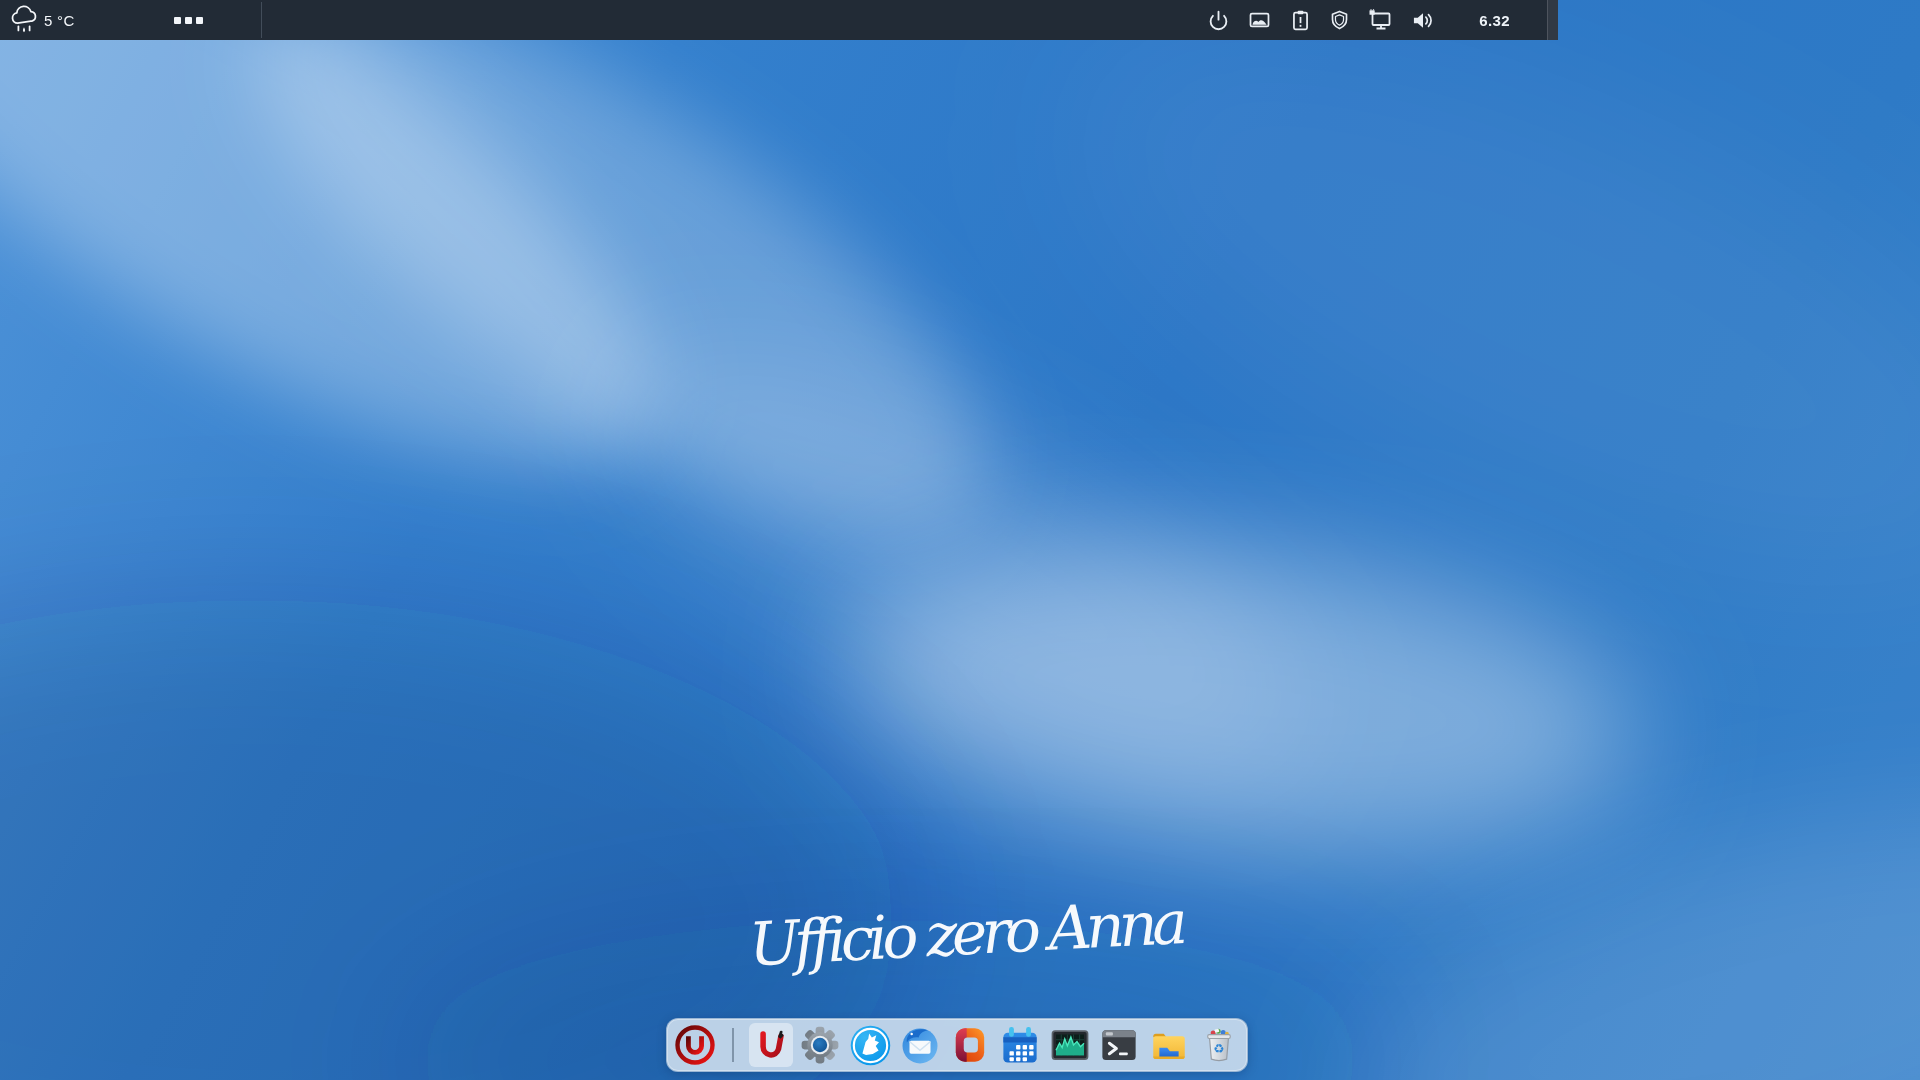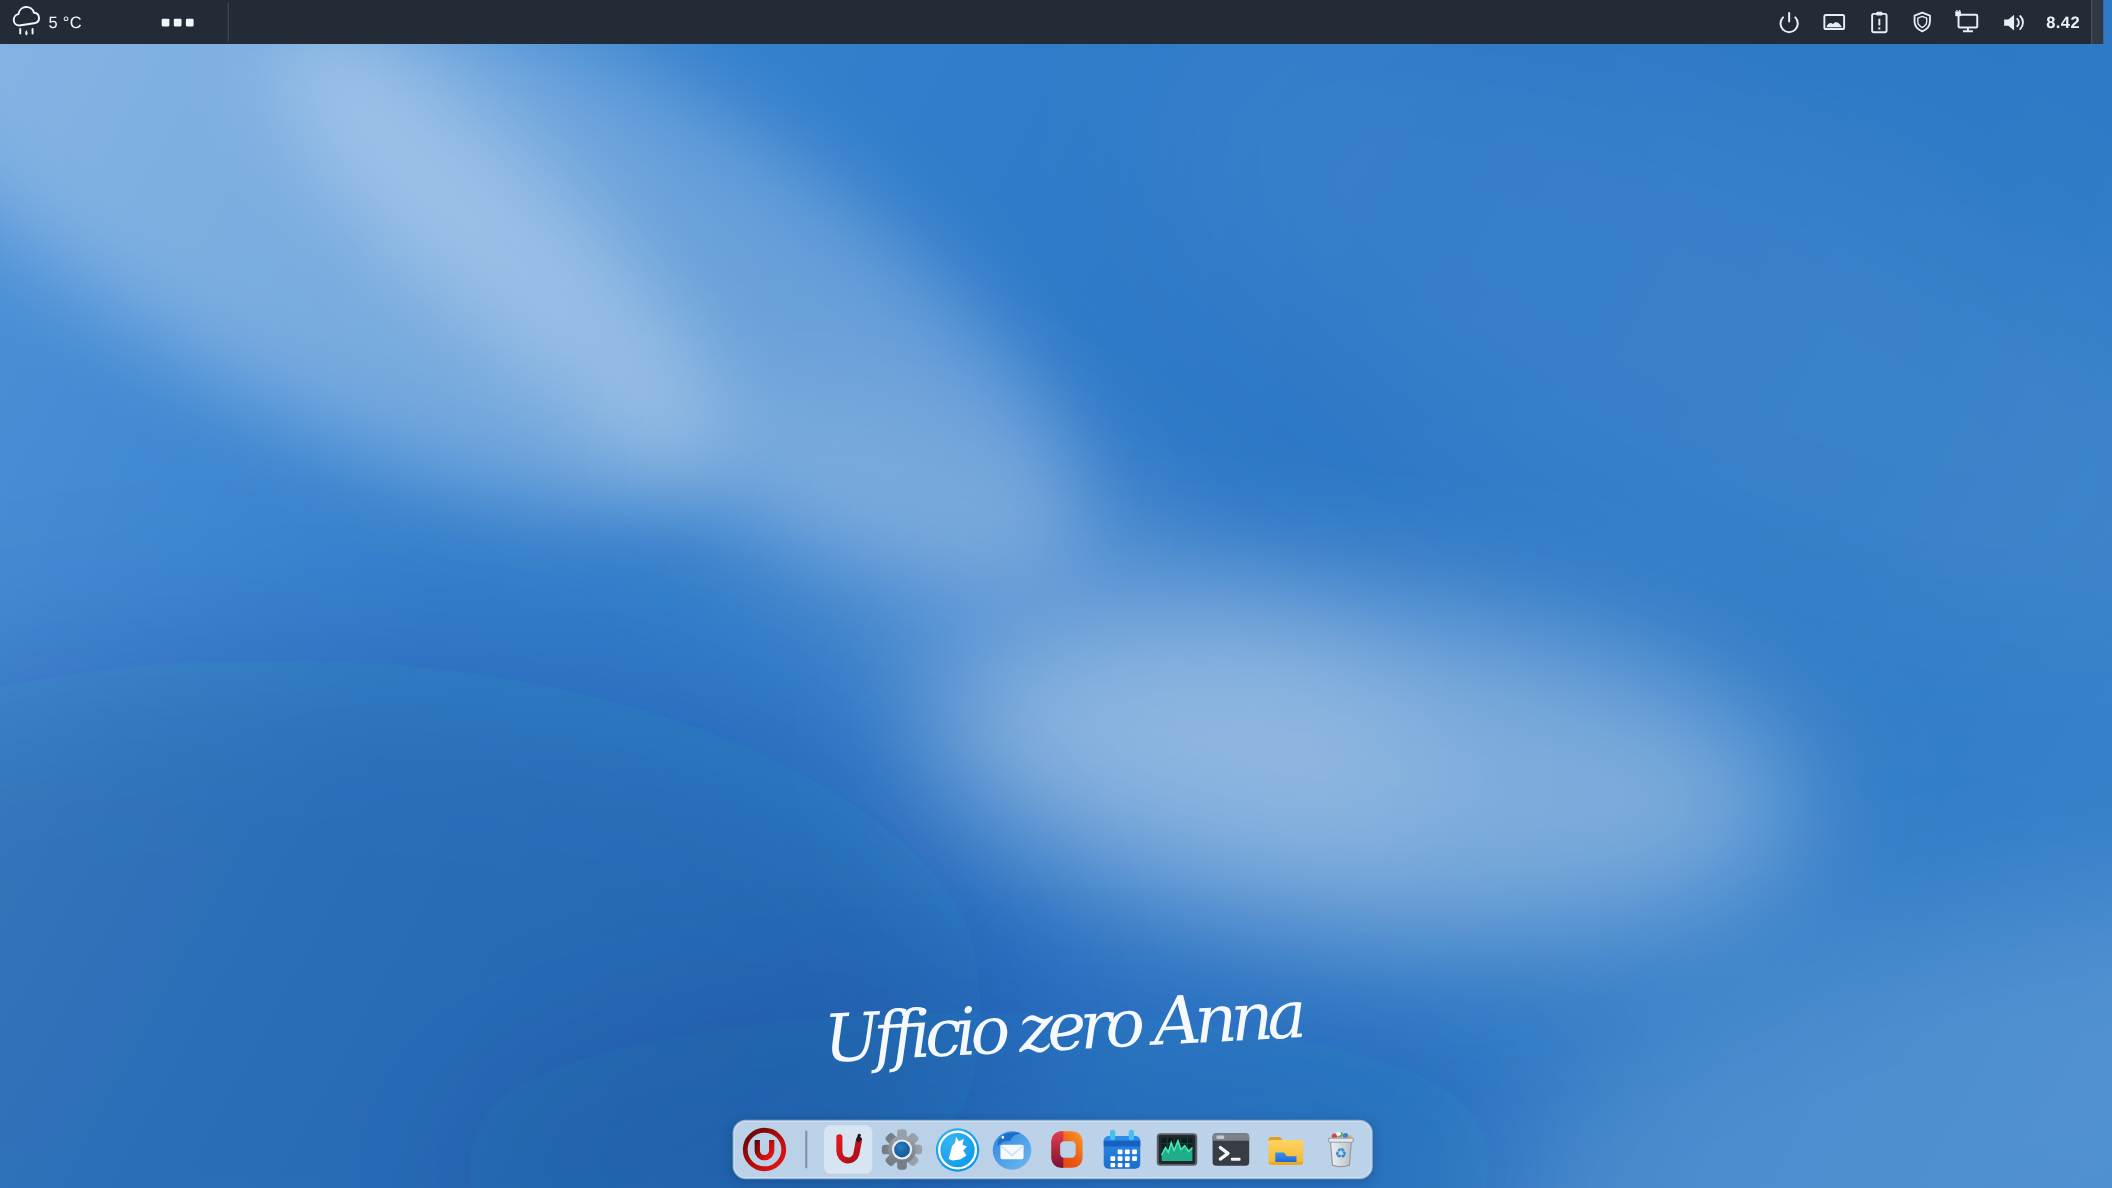--- a/index.html
+++ b/index.html
@@ -8,22 +8,22 @@
 
   
   .wallpaper {
     position:absolute; inset:0;
     background:linear-gradient(118deg,#4f93d8 0%, #3480cd 28%, #2b76c6 55%, #2e7ac6 78%, #3a83cb 100%);
   }
   .wallpaper svg { position:absolute; inset:0; }
 
   
   .topbar {
-    position:absolute; top:0; left:0; width:1912px; height:40px;
-    background:#222b36; display:flex; align-items:center; color:#eef2f7; z-index:10;
+    position:absolute; top:0; left:0; width:1558px; height:40px;
+    background:#222b36; display:flex; align-items:center; color:#eef2f7; z-index:10;gap:27px;
   }
   .weather { display:flex; align-items:center; gap:4px; padding:0 10px 0 8px; height:40px; cursor:default; }
   .weather-temp { font-size:15px; color:#f4f7fa; letter-spacing:.3px; }
   .menu-dots { display:flex; gap:4px; margin-left:58px; padding:6px 4px; }
   .menu-dots span { width:7px; height:7px; background:#f2f5f9; border-radius:1px; display:block; }
   .bar-sep { width:1px; height:36px; background:#424d5a; margin-left:27px; }
   .bar-spacer { flex:1; }
   .tray { display:flex; align-items:center; gap:16px; }
   .tray-icon { display:flex; align-items:center; justify-content:center; height:40px; padding:0 1px; }
   .clock { font-size:15px; font-weight:bold; color:#eef3f8; margin:0 10px 0 16px; letter-spacing:.4px; }
@@ -136,21 +136,21 @@
     </div>
     <div class="tray-icon">
       <svg width="24" height="21" viewBox="0 0 24 22">
         <path d="M2.5,8 h4 L12,3.5 V18.5 L6.5,14 h-4 z" fill="#e9eef4"></path>
         <path d="M15,7.5 a4.8,4.8 0 0 1 0,7" fill="none" stroke="#e9eef4" stroke-width="1.8" stroke-linecap="round"></path>
         <path d="M17.8,4.8 a8.6,8.6 0 0 1 0,12.4" fill="none" stroke="#e9eef4" stroke-width="1.8" stroke-linecap="round"></path>
       </svg>
     </div>
   </div>
 
-  <div class="clock">8.42</div>
+  <div class="clock">6.32</div>
   <div class="desk-strip"></div>
 </div>
 
 <svg class="signature" viewBox="0 0 470 120">
   <text x="235" y="76" text-anchor="middle" transform="rotate(-3 235 76)" textLength="440">Ufficio zero Anna</text>
 </svg>
 
 <div class="dock">
 
   <div class="dock-item">

